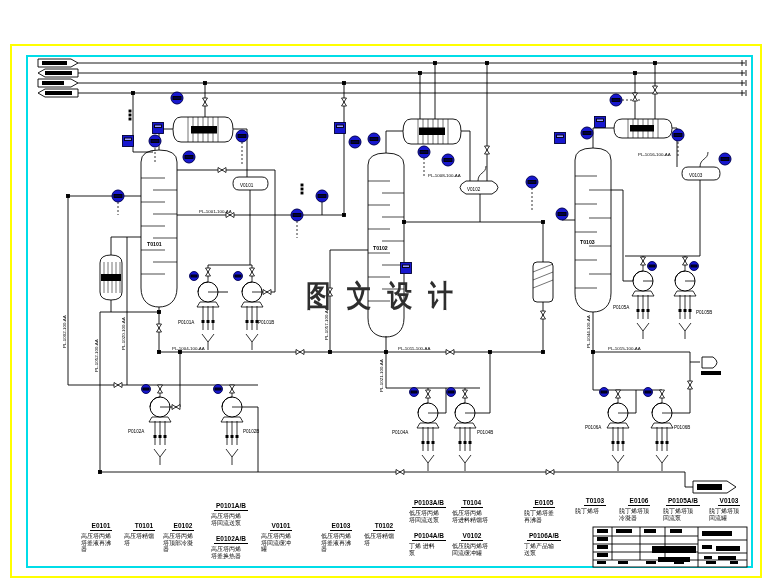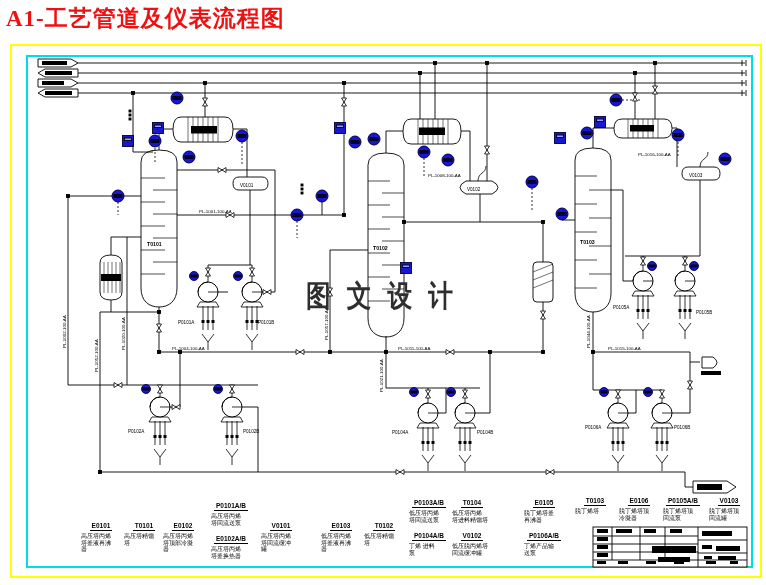--- a/index.html
+++ b/index.html
@@ -16,21 +16,20 @@
   .eq{position:absolute;width:46px;text-align:center;color:#000;}
   .eq-tag{font-size:6.5px;line-height:7px;border-bottom:1px solid #000;display:inline-block;
           padding:0 2px 1px 2px;white-space:nowrap;font-weight:bold;}
   .eq-desc{font-size:6px;line-height:6.5px;white-space:pre-line;text-align:left;margin:1px 0 0 3px;}
 </style>
 </head>
 <body>
 
 <div id="page">
 
-  <div id="title">A1-工艺管道及仪表流程图</div>
 
   <svg width="766" height="585" viewBox="0 0 766 585">
     <defs>
       <g id="bub">
           <circle r="6" fill="#1717cf" stroke="#000055" stroke-width="1"></circle>
           <rect x="-4" y="-1.5" width="8" height="3" fill="#000044"></rect>
         </g>
       <g id="bubs">
           <circle r="4.5" fill="#1717cf" stroke="#000055" stroke-width="0.9"></circle>
           <rect x="-3" y="-1" width="6" height="2" fill="#000044"></rect>

